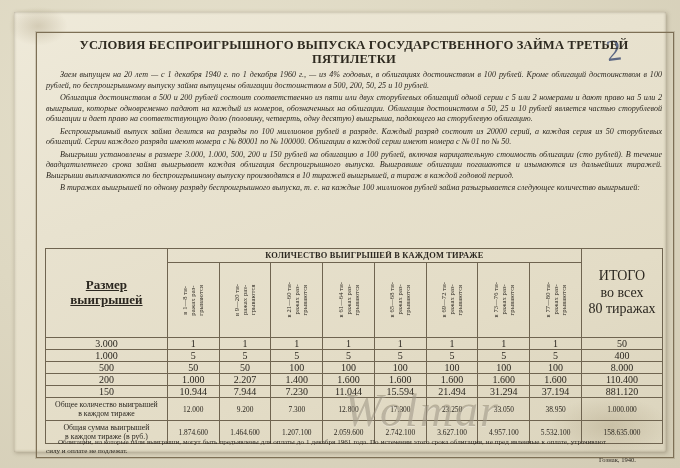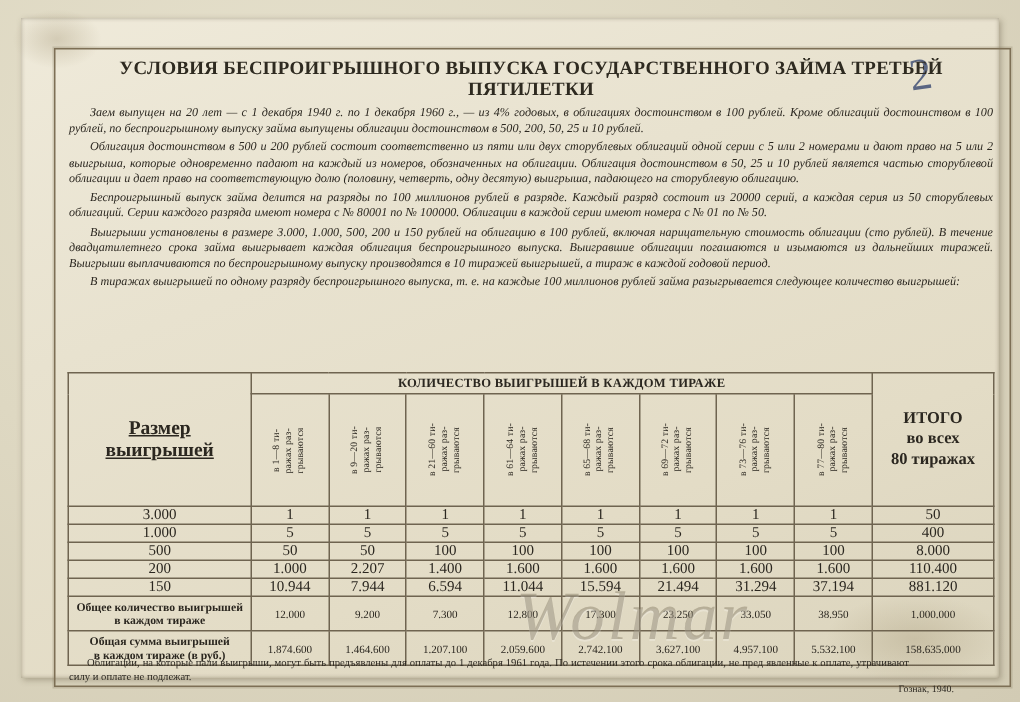--- a/index.html
+++ b/index.html
@@ -55,38 +55,38 @@
     text-align:center;
     vertical-align:middle;
   }
   .hdr-main{
     font-weight:bold;font-size:8.4px;height:13px;letter-spacing:.2px;
   }
   .hdr-size{
     font-weight:bold;font-size:13px;width:112px;line-height:1.15;text-decoration:underline;
   }
   .hdr-total{
-    font-weight:bold;font-size:11px;width:74px;line-height:1.2;
+    font-weight:normal;font-size:14px;width:74px;line-height:1.2;
   }
   .vcol{
     width:47px;height:74px;
     position:relative;
   }
   .vcol span{
     display:block;
     writing-mode:vertical-rl;
     transform:rotate(180deg);
     font-size:6.5px;line-height:1.22;
     margin:0 auto;
     white-space:pre-line;
     letter-spacing:.1px;
   }
   .num{height:11.5px;font-size:10px;}
   .rowlabel{
-    font-size:7.8px;text-align:center;line-height:1.2;font-weight:bold;margin-top:12px;
+    font-size:7.8px;text-align:center;line-height:1.2;font-weight:normal;margin-top:12px;
   }
   .tall{height:23px;}
   .foot{
     position:absolute;left:32px;top:426px;width:560px;
     font-size:7.1px;line-height:1.25;color:#2b2720;text-align:justify;
   }
   .foot p{margin:0;text-indent:12px;}
   .gosznak{
     position:absolute;right:30px;top:444px;font-size:6.6px;color:#2b2720;
   }
@@ -232,21 +232,21 @@
         <td>1.600</td>
         <td>1.600</td>
         <td>1.600</td>
         <td>1.600</td>
         <td>110.400</td>
       </tr>
       <tr class="num">
         <td>150</td>
         <td>10.944</td>
         <td>7.944</td>
-        <td>6.594</td>
+        <td>7.230</td>
         <td>11.044</td>
         <td>15.594</td>
         <td>21.494</td>
         <td>31.294</td>
         <td>37.194</td>
         <td>881.120</td>
       </tr>
 
       <tr class="tall">
         <td class="rowlabel" style="white-space:pre-line">Общее количество выигрышей

